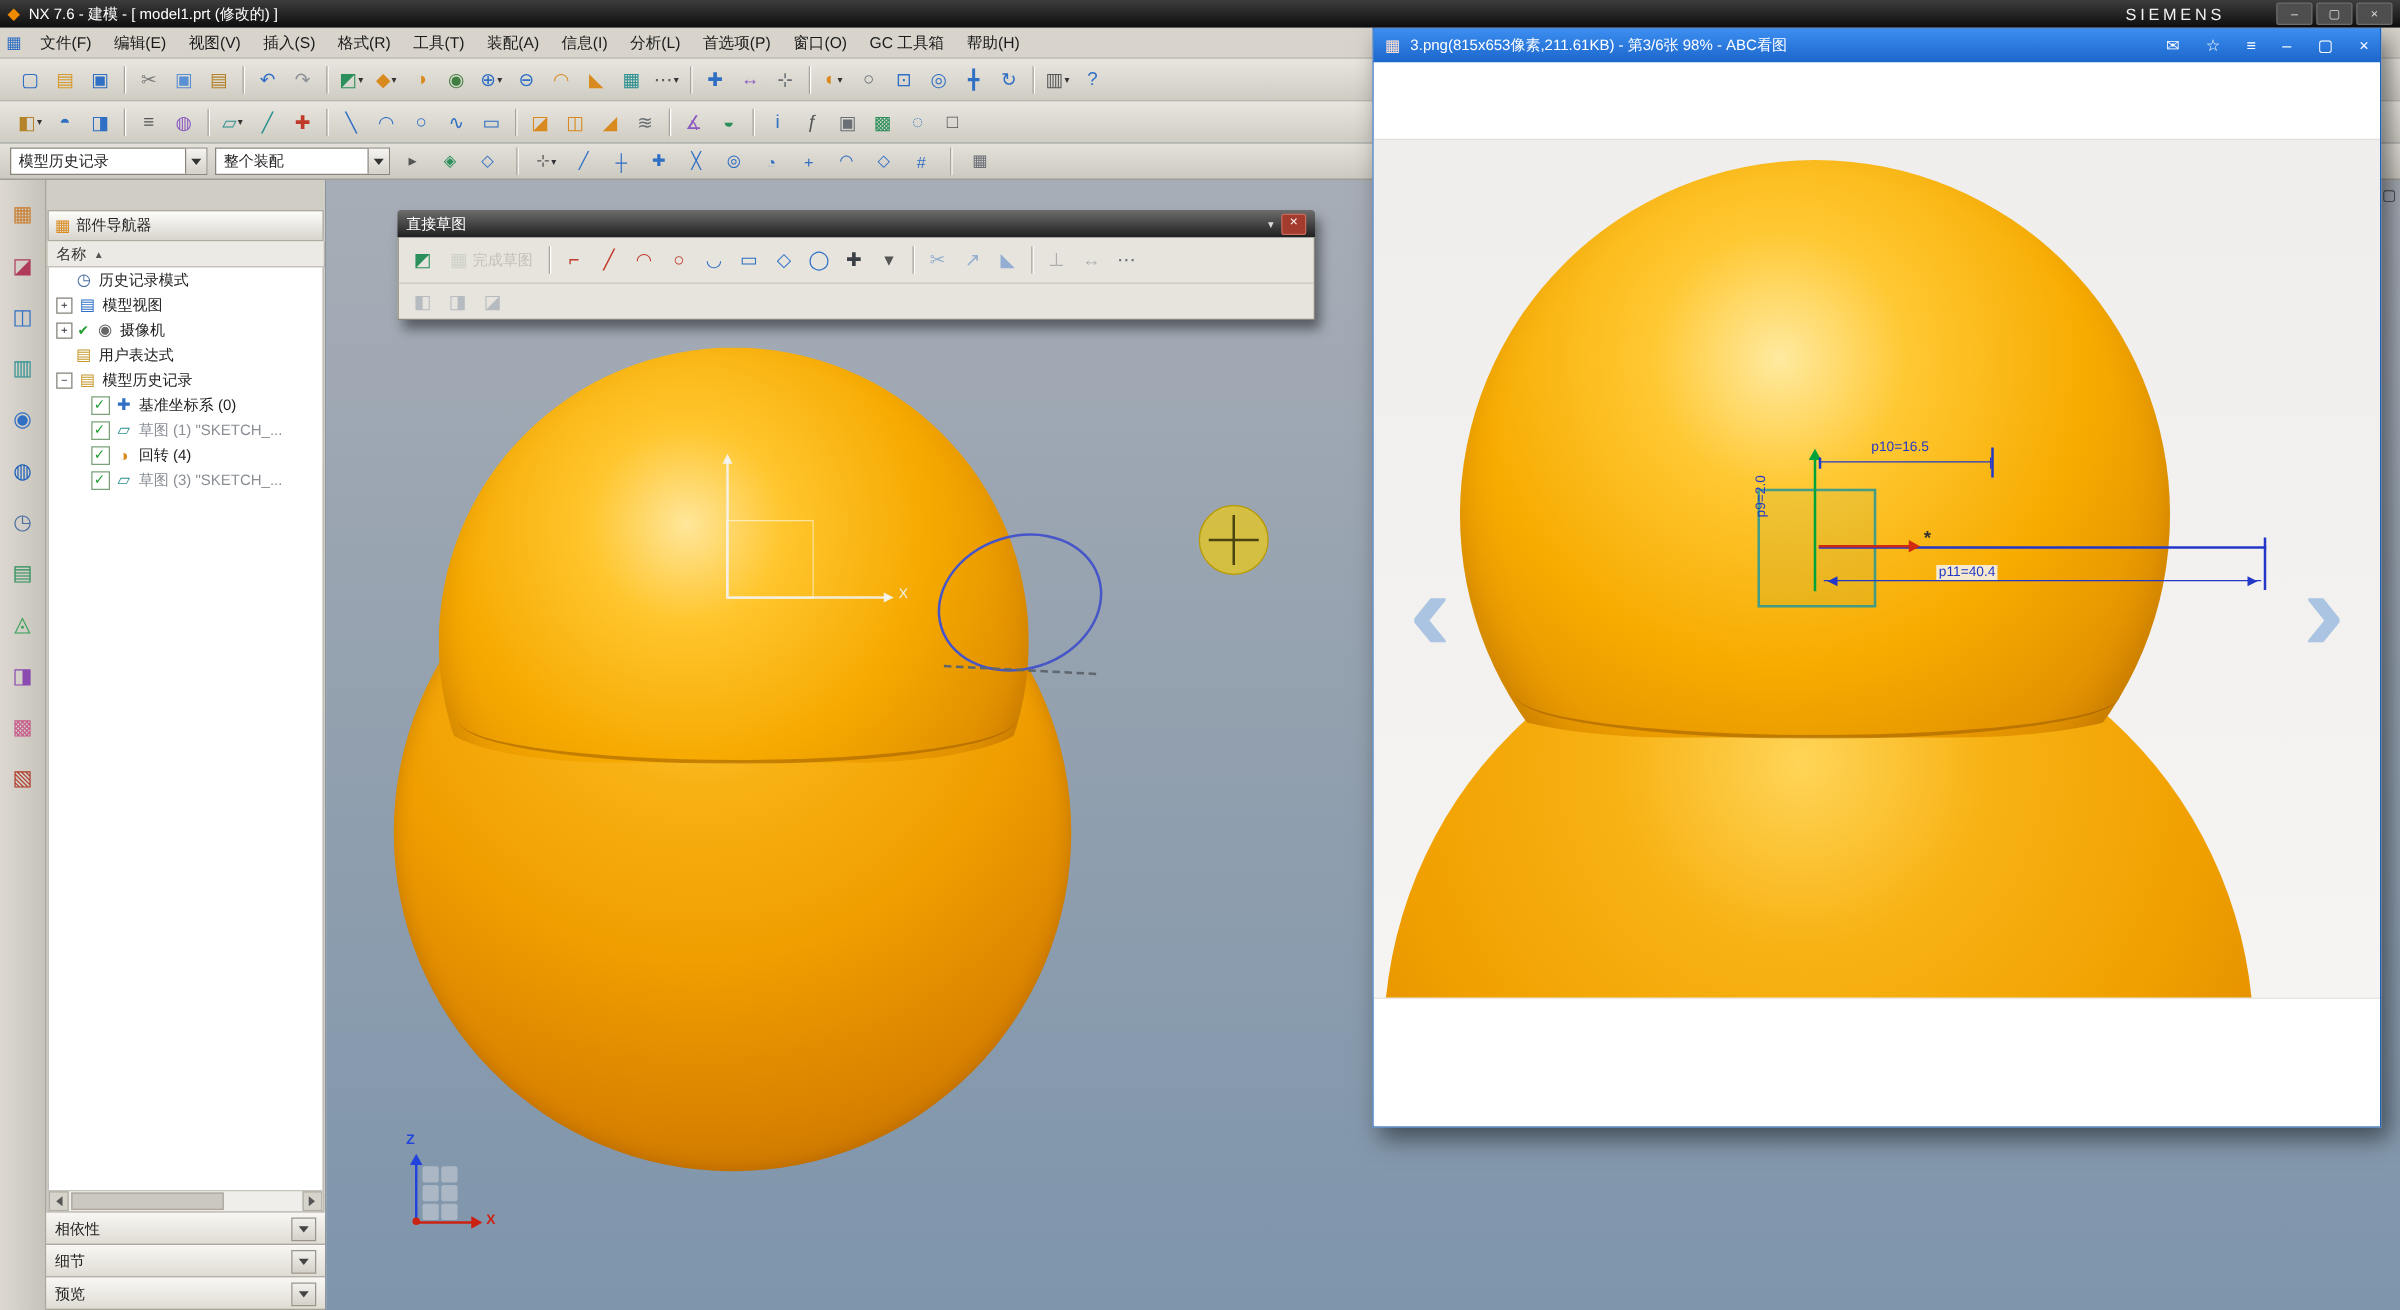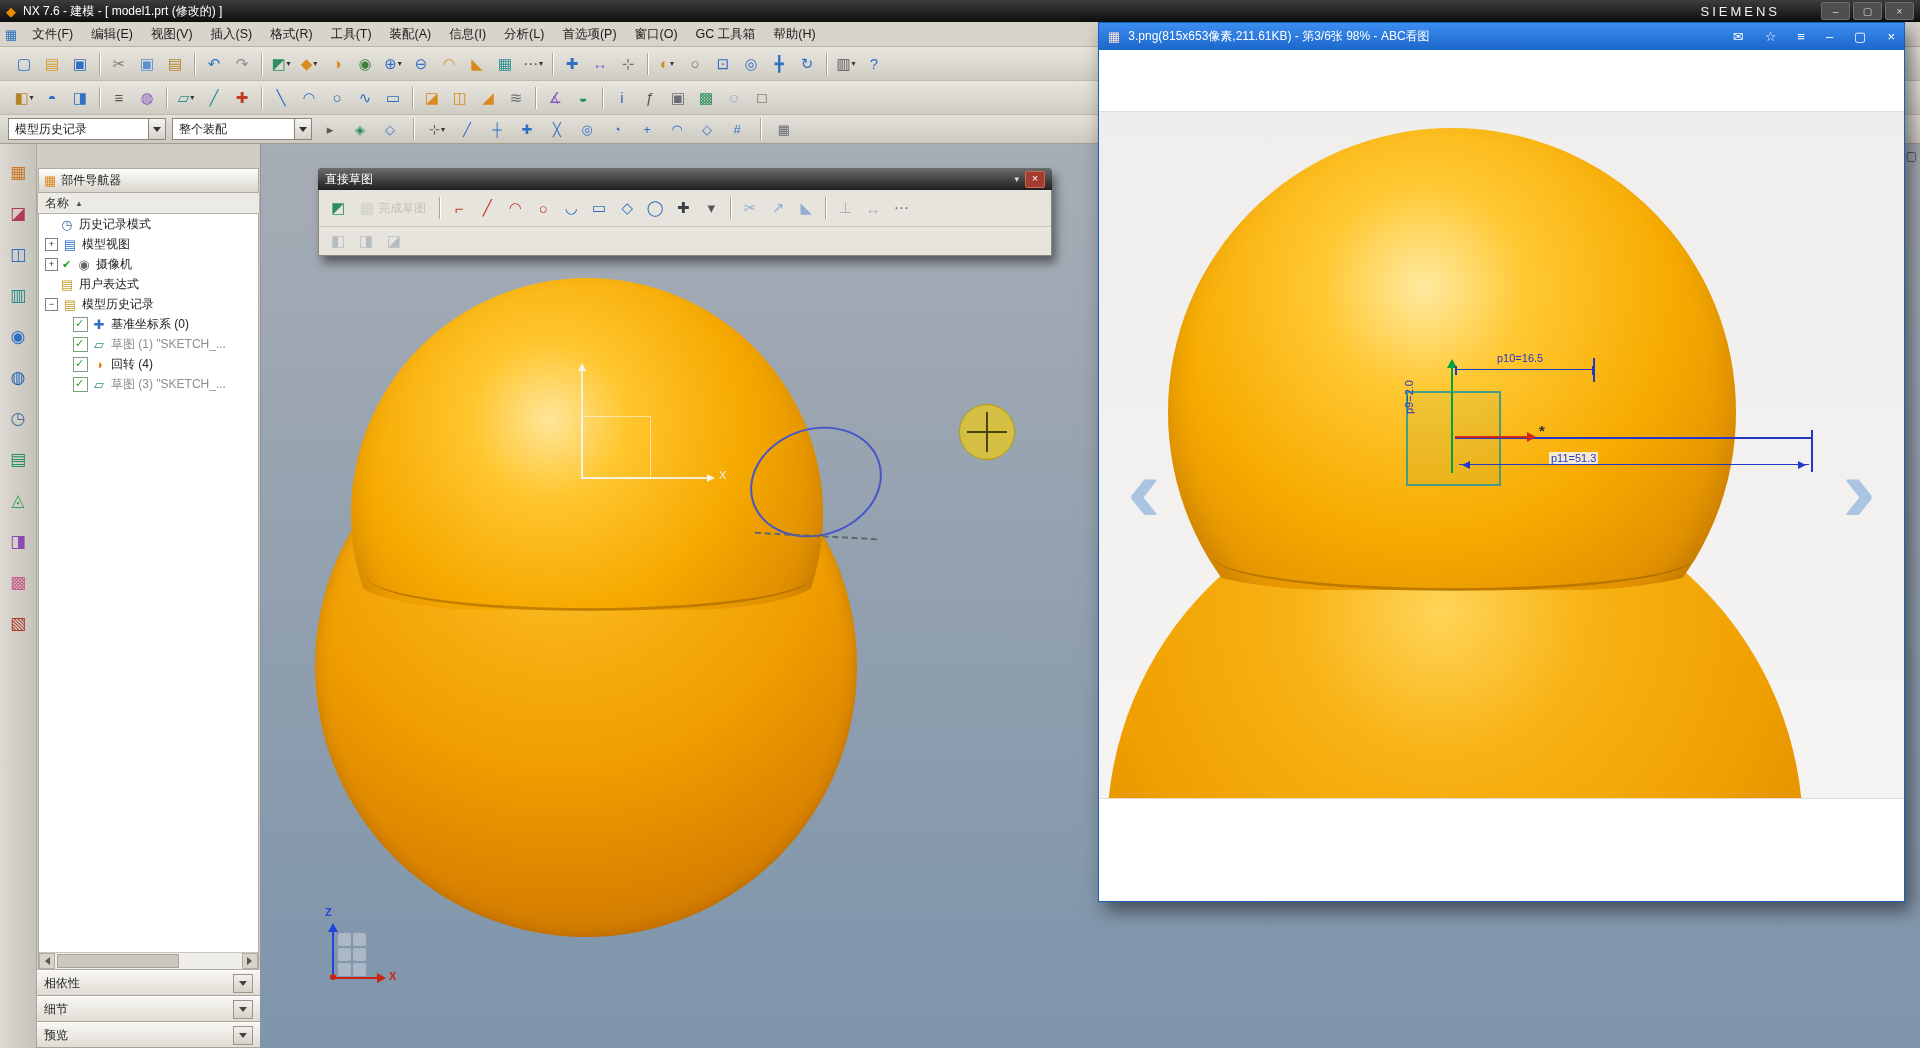--- a/index.html
+++ b/index.html
@@ -460,21 +460,21 @@
         <div id="dim-p10-line">
             <span class="t1"></span>
             <span class="t2"></span>
           </div>
         <span id="dim-p10-label">p10=16.5</span>
         <div id="dim-p10-ext"></div>
         <div id="dim-p11-line">
             <span class="a1"></span>
             <span class="a2"></span>
           </div>
-        <span id="dim-p11-label">p11=51.3</span>
+        <span id="dim-p11-label">p11=40.4</span>
         <div id="dim-p11-ext"></div>
         <span id="dim-p9-label">p9=2.0</span>
       </div>
       <span id="v-prev" class="vnav">‹</span>
       <span id="v-next" class="vnav">›</span>
     </div>
   </div>
 
 </div>
 

